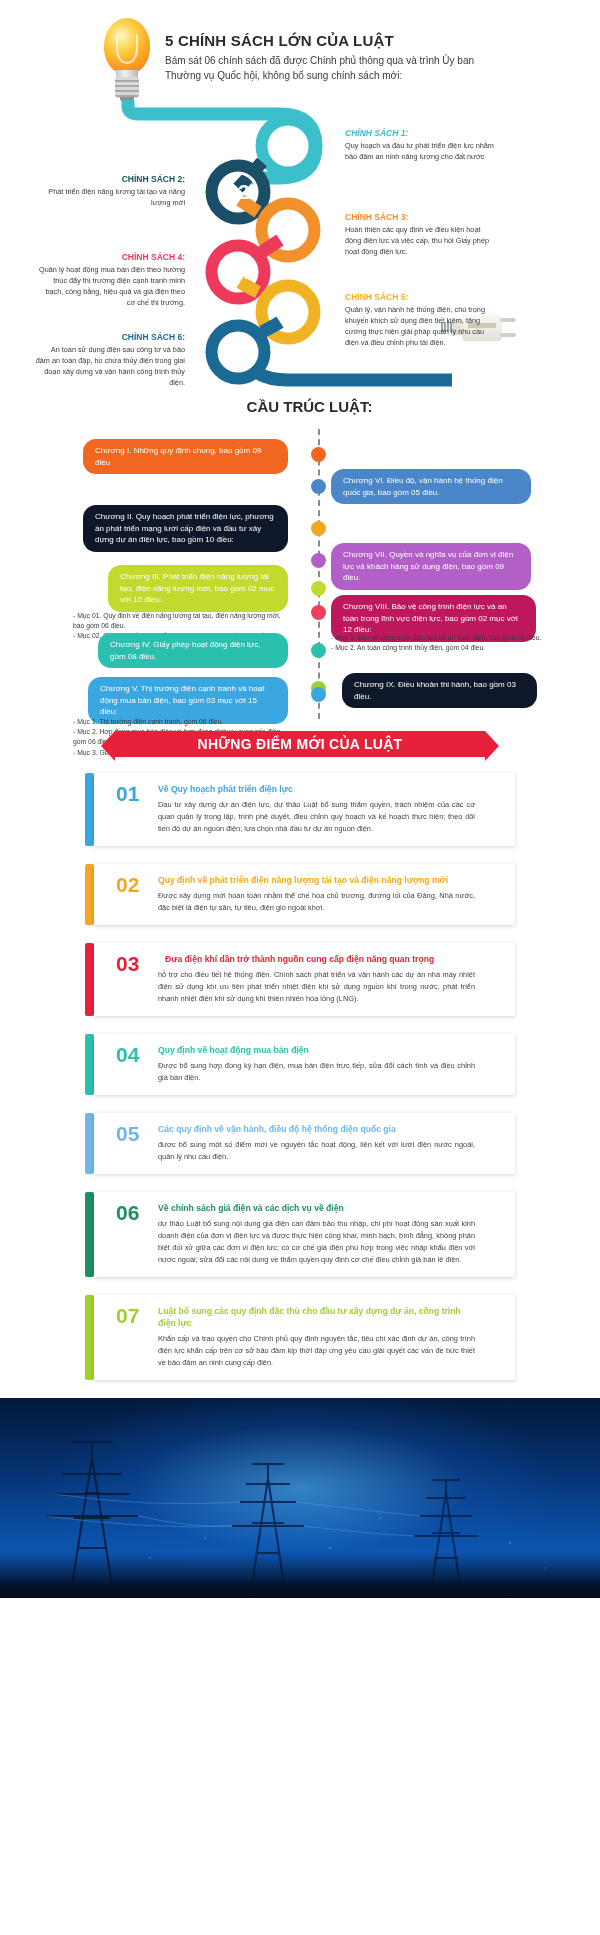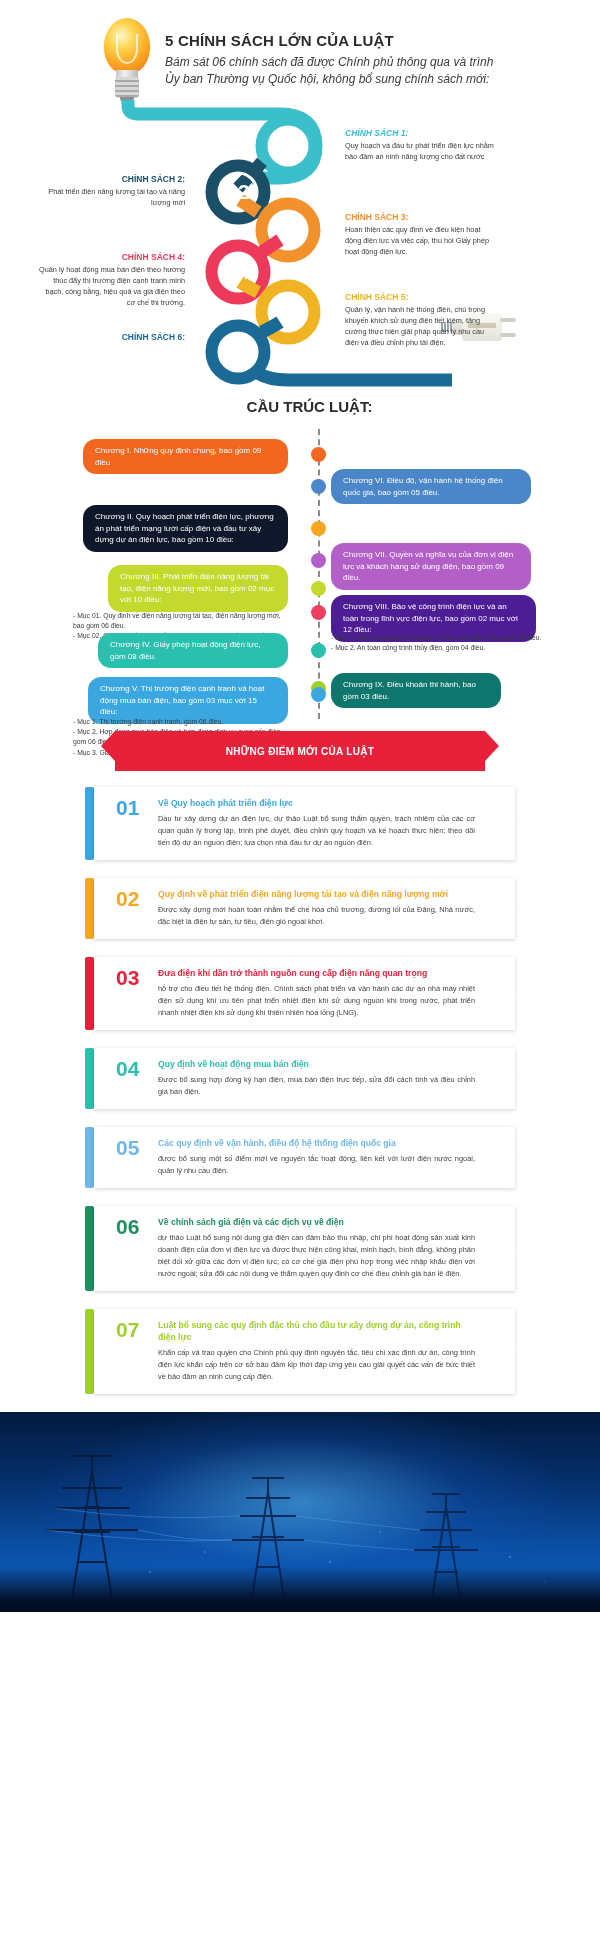--- a/index.html
+++ b/index.html
@@ -36,21 +36,21 @@
   }
   .bulb-tip {
     position: absolute; left: 24px; top: 79px; width: 14px; height: 6px;
     background: #8e8e8e; border-radius: 0 0 5px 5px;
   }
   .head-text { position: absolute; left: 165px; top: 32px; width: 330px; }
   .head-title {
     font-size: 15px; font-weight: bold; color: #2b2b2b;
     letter-spacing: .2px; margin-bottom: 5px;
   }
-  .head-sub { font-size: 12px; color: #3a3a3a; line-height: 1.45; font-style: italic; }
+  .head-sub { font-size: 10px; color: #3a3a3a; line-height: 1.45; }
 
   
   .policies { position: relative; height: 290px; }
   .cable-svg { position: absolute; left: 0; top: 0; }
   .plug { position: absolute; left: 448px; top: 211px; width: 70px; height: 32px; }
   .plug-body {
     position: absolute; left: 14px; top: 2px; width: 40px; height: 28px;
     background: linear-gradient(180deg,#fafaf6,#e3e2d9);
     border-radius: 4px;
   }
@@ -106,22 +106,22 @@
   .chip.r { left: 312px; text-align: left; }
   .subs {
     position: absolute; font-size: 6.8px; color: #3a3a3a; line-height: 1.5;
   }
   .subs.l { right: 312px; width: 215px; text-align: left; }
   .subs.r { left: 312px; width: 215px; text-align: left; }
 
   
   .newpts { margin-top: 6px; }
   .np-banner {
-    position: relative; height: 40px; width: 370px; margin: 12px auto 16px;
-    background: #e8213b; color: #fff; font-weight: bold; font-size: 10px;
+    position: relative; height: 26px; width: 370px; margin: 12px auto 16px;
+    background: #e8213b; color: #fff; font-weight: bold; font-size: 14px;
     display: flex; align-items: center; justify-content: center; letter-spacing: .3px;
   }
   .np-banner::before, .np-banner::after {
     content: ""; position: absolute; top: 0; width: 0; height: 0;
     border-top: 15px solid transparent; border-bottom: 15px solid transparent;
   }
   .np-banner::before { left: -14px; border-right: 14px solid #e8213b; }
   .np-banner::after  { right: -14px; border-left: 14px solid #e8213b; }
 
   .np-item { position: relative; width: 430px; margin: 0 auto 18px; min-height: 56px; }
@@ -240,20 +240,21 @@
     <div class="pol-text left" style="left:35px; top:152px;">
       <div class="ttl" style="color:#ed3a5b;">CHÍNH SÁCH 4:</div>
       <div class="bdy">Quản lý hoạt động mua bán điện theo hướng thúc đẩy thị trường điện cạnh tranh minh bạch, công bằng, hiệu quả và giá điện theo cơ chế thị trường.</div>
     </div>
     <div class="pol-text right" style="left:345px; top:192px;">
       <div class="ttl" style="color:#f0b323;">CHÍNH SÁCH 5:</div>
       <div class="bdy">Quản lý, vận hành hệ thống điện, chú trọng khuyến khích sử dụng điện tiết kiệm, tăng cường thực hiện giải pháp quản lý nhu cầu điện và điều chỉnh phụ tải điện.</div>
     </div>
     <div class="pol-text left" style="left:35px; top:232px;">
       <div class="ttl" style="color:#1b6a95;">CHÍNH SÁCH 6:</div>
+      <div class="bdy">An toàn sử dụng điện sau công tơ và bảo đảm an toàn đập, hồ chứa thủy điện trong giai đoạn xây dựng và vận hành công trình thủy điện.</div>
     </div>
   </div>
 
   <div class="struct">
     <div class="struct-title">CẦU TRÚC LUẬT:</div>
     <div class="tl-wrap" style="height:290px;">
       <div class="tl-line"></div>
 
       <div class="dot" style="top:18px; background:#f2671f;"></div>
       <div class="chip l" style="top:10px; width:205px; background:#f2671f;">
@@ -283,37 +284,37 @@
       <div class="chip l" style="top:136px; width:180px; background:#c3d92e;">
         <b>Chương III.</b>
         <span>Phát triển điện năng lượng tái tạo, điện năng lượng mới, bao gồm 02 mục với 10 điều:</span>
       </div>
       <div class="subs l" style="top:182px;">
         <div>- Mục 01. Quy định về điện năng lượng tái tạo, điện năng lượng mới, bao gồm 06 điều.</div>
         <div>- Mục 02. Quy định về phát triển điện gió ngoài khơi, gồm 04 điều.</div>
       </div>
 
       <div class="dot" style="top:176px; background:#ee3f63;"></div>
-      <div class="chip r" style="top:166px; width:205px; background:#4c1d95;">
+      <div class="chip r" style="top:166px; width:205px; background:#be185d;">
         <b>Chương VIII.</b>
         <span>Bảo vệ công trình điện lực và an toàn trong lĩnh vực điện lực, bao gồm 02 mục với 12 điều:</span>
       </div>
       <div class="subs r" style="top:204px;">
         <div>- Mục 1. Bảo vệ công trình điện lực và an toàn điện, bao gồm 08 điều.</div>
         <div>- Mục 2. An toàn công trình thủy điện, gồm 04 điều.</div>
       </div>
 
       <div class="dot" style="top:214px; background:#2bbfae;"></div>
       <div class="chip l" style="top:204px; width:190px; background:#2bbfae;">
         <b>Chương IV.</b>
         <span>Giấy phép hoạt động điện lực, gồm 08 điều.</span>
       </div>
 
       <div class="dot" style="top:252px; background:#9ed02e;"></div>
-      <div class="chip r" style="top:244px; width:170px; background:#0f766e;">
+      <div class="chip r" style="top:244px; width:195px; background:#0f172a;margin-left:11px;">
         <b>Chương IX.</b>
         <span>Điều khoản thi hành, bao gồm 03 điều.</span>
       </div>
 
       <div class="dot" style="top:258px; background:#3ba7e0;"></div>
       <div class="chip l" style="top:248px; width:200px; background:#3ba7e0;">
         <b>Chương V.</b>
         <span>Thị trường điện cạnh tranh và hoạt động mua bán điện, bao gồm 03 mục với 15 điều:</span>
       </div>
       <div class="subs l" style="top:288px;">
@@ -349,21 +350,21 @@
         </div>
         <div class="np-notch"></div>
       </div>
     </div>
 
     <div class="np-item">
       <div class="np-bar" style="background:#e8213b;"></div>
       <div class="np-card">
         <div class="np-num" style="color:#e8213b;">03</div>
         <div class="np-body">
-          <div class="np-h" style="color:#e8213b;">Đưa điện khí dần trở thành nguồn cung cấp điện năng quan trọng</div>
+          <div class="np-h" style="color:#e8213b;margin-left:7px;">Đưa điện khí dần trở thành nguồn cung cấp điện năng quan trọng</div>
           <div class="np-p">hỗ trợ cho điều tiết hệ thống điện. Chính sách phát triển và vận hành các dự án nhà máy nhiệt điện sử dụng khí ưu tiên phát triển nhiệt điện khí sử dụng nguồn khí trong nước, phát triển nhanh nhiệt điện khí sử dụng khí thiên nhiên hóa lỏng (LNG).</div>
         </div>
         <div class="np-notch"></div>
       </div>
     </div>
 
     <div class="np-item">
       <div class="np-bar" style="background:#2bbfae;"></div>
       <div class="np-card">
         <div class="np-num" style="color:#2bbfae;">04</div>

